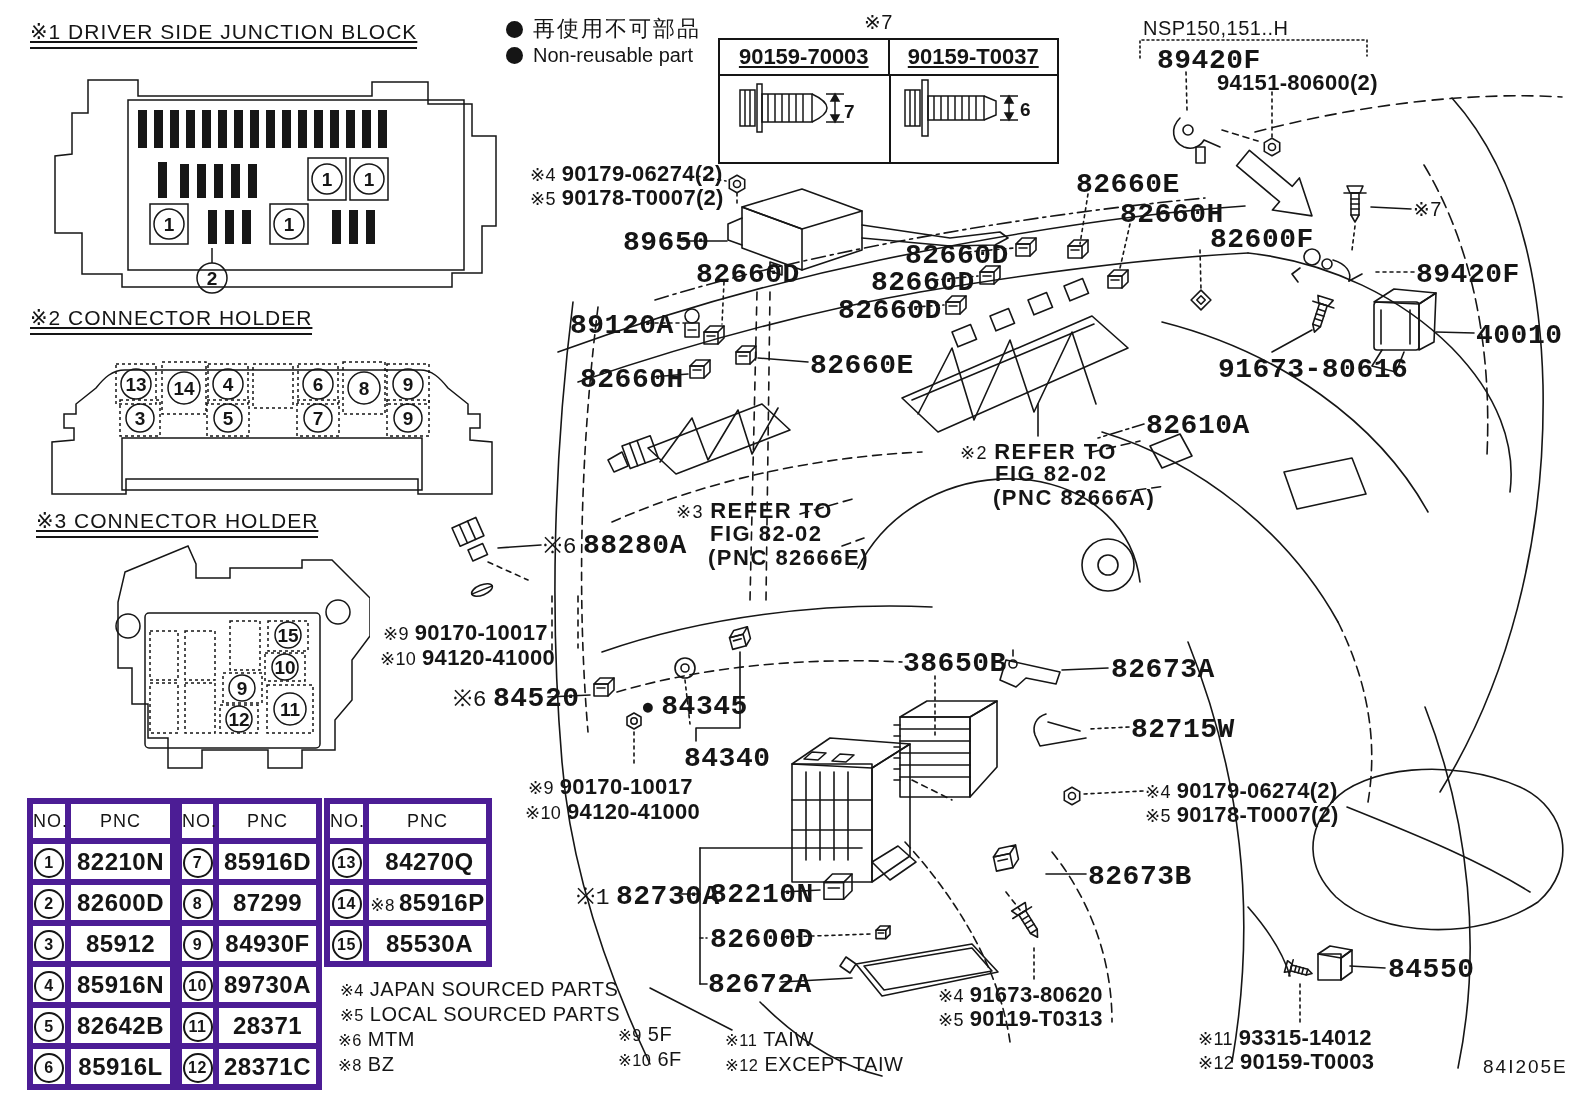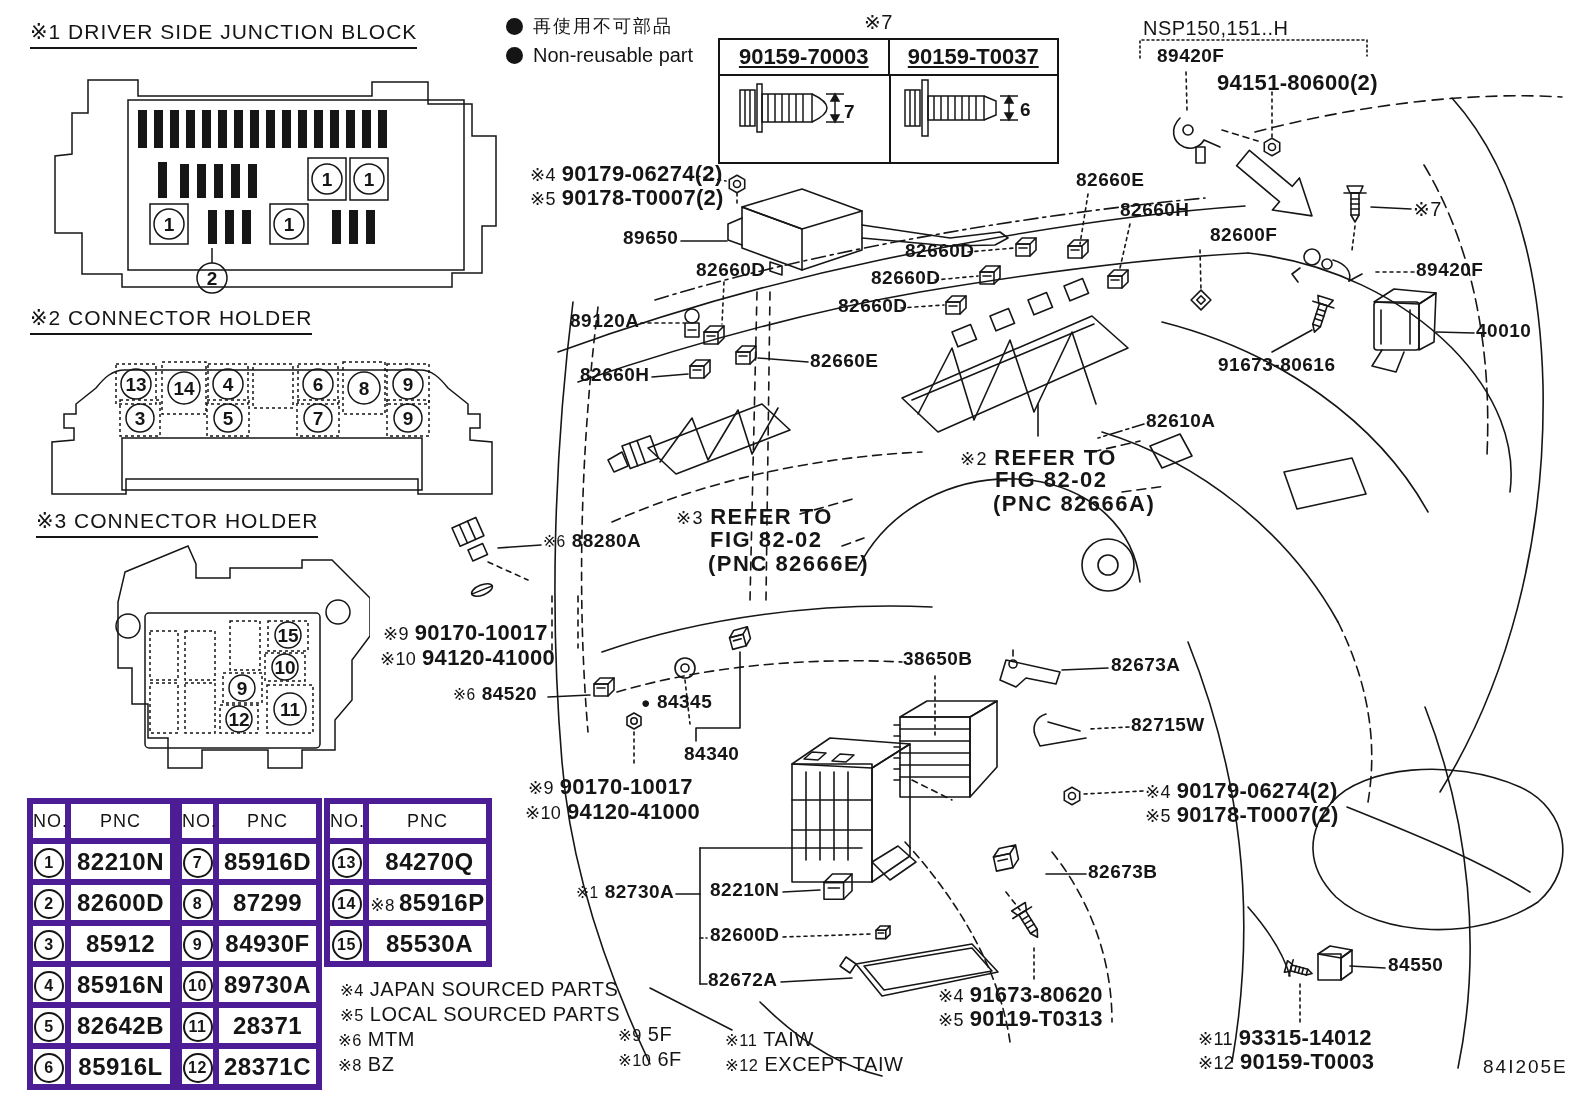--- a/index.html
+++ b/index.html
@@ -1,30 +1,30 @@
 <!DOCTYPE html>
 <html><head>
 <meta charset="utf-8">
 <style>
   html,body{margin:0;padding:0;background:#e8e8e8;}
   #page{position:relative;width:1592px;height:1099px;background:#ffffff;overflow:hidden;
         font-family:"Liberation Sans","DejaVu Sans",sans-serif;color:#151515;}
   svg{position:absolute;left:0;top:0;}
   svg *{vector-effect:non-scaling-stroke;}
   .lbl{position:absolute;white-space:nowrap;color:#151515;line-height:1.05;}
-  .pn{font-size:19px;font-weight:700;letter-spacing:.5px;}
+  .pn{font-size:28px;font-weight:700;letter-spacing:.5px;font-family:Liberation Mono, monospace;}
   .pnm{font-size:22px;font-weight:700;letter-spacing:.3px;}
   .note{font-size:20px;font-weight:400;letter-spacing:.5px;}
-  .ref{font-size:22px;font-weight:700;letter-spacing:1.5px;margin-top:6px;}
+  .ref{font-size:22px;font-weight:700;letter-spacing:1.5px;}
   .px{font-weight:400;font-size:.82em;margin-right:6px;}
   .sec-title{position:absolute;font-size:21px;letter-spacing:1px;font-weight:400;
-             border-bottom:2px solid #151515;padding-bottom:3px;}
+             border-bottom:2px solid #151515;padding-bottom:3px;text-decoration:underline;}
   .legend-row{position:absolute;display:flex;align-items:center;gap:10px;}
   .dot{width:17px;height:17px;border-radius:50%;background:#151515;flex:0 0 auto;}
-  .jp{font-size:18px;letter-spacing:2px;}
+  .jp{font-size:22px;letter-spacing:2px;}
   .en{font-size:20px;}
   
   .screwbox{position:absolute;border:2px solid #151515;}
   .screwbox .hdr{display:flex;height:34px;border-bottom:2px solid #151515;}
   .screwbox .hdr div{flex:1;display:flex;align-items:center;justify-content:center;
                      font-size:22px;font-weight:700;text-decoration:underline;}
   .screwbox .hdr div:first-child{border-right:2px solid #151515;}
   .vdiv{position:absolute;top:34px;bottom:0;left:50%;width:0;border-left:2px solid #151515;}
   
   table.pt{position:absolute;border-collapse:collapse;table-layout:fixed;}

